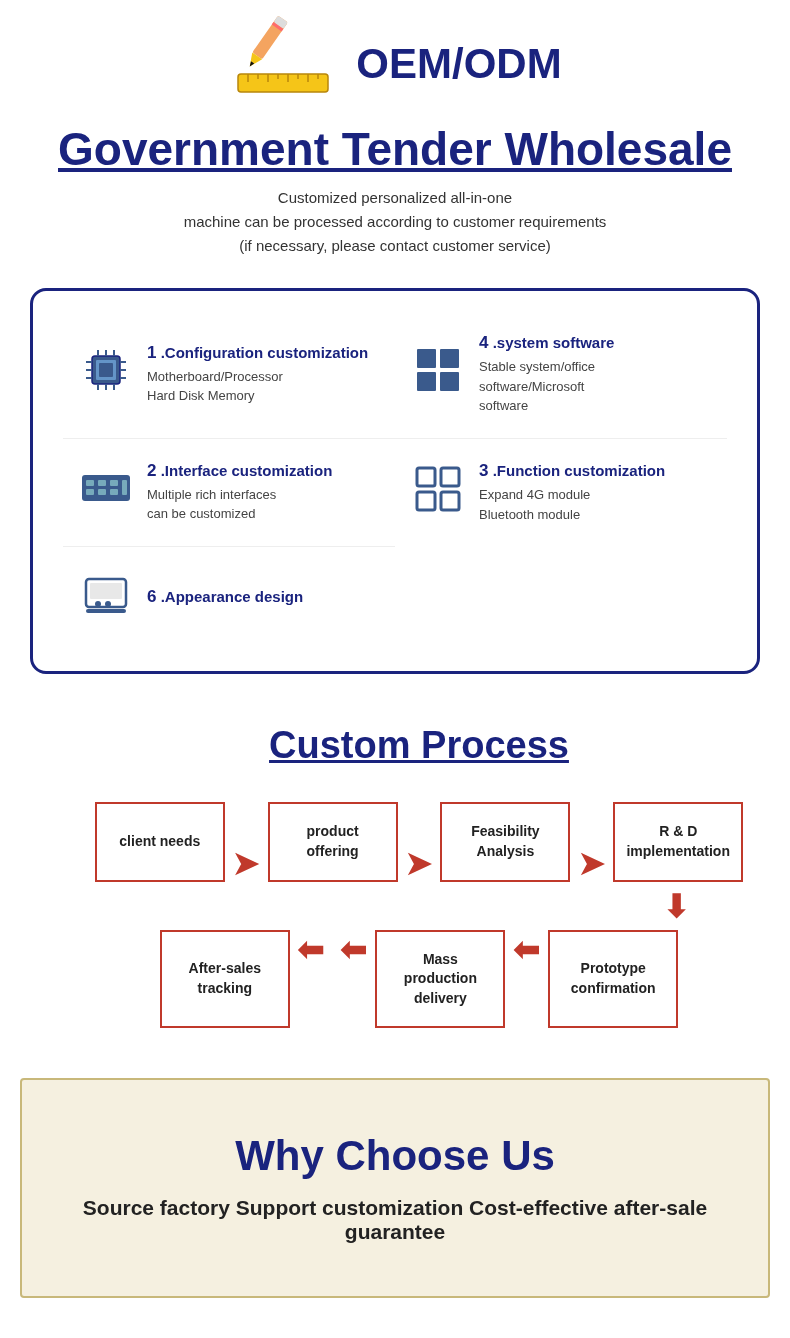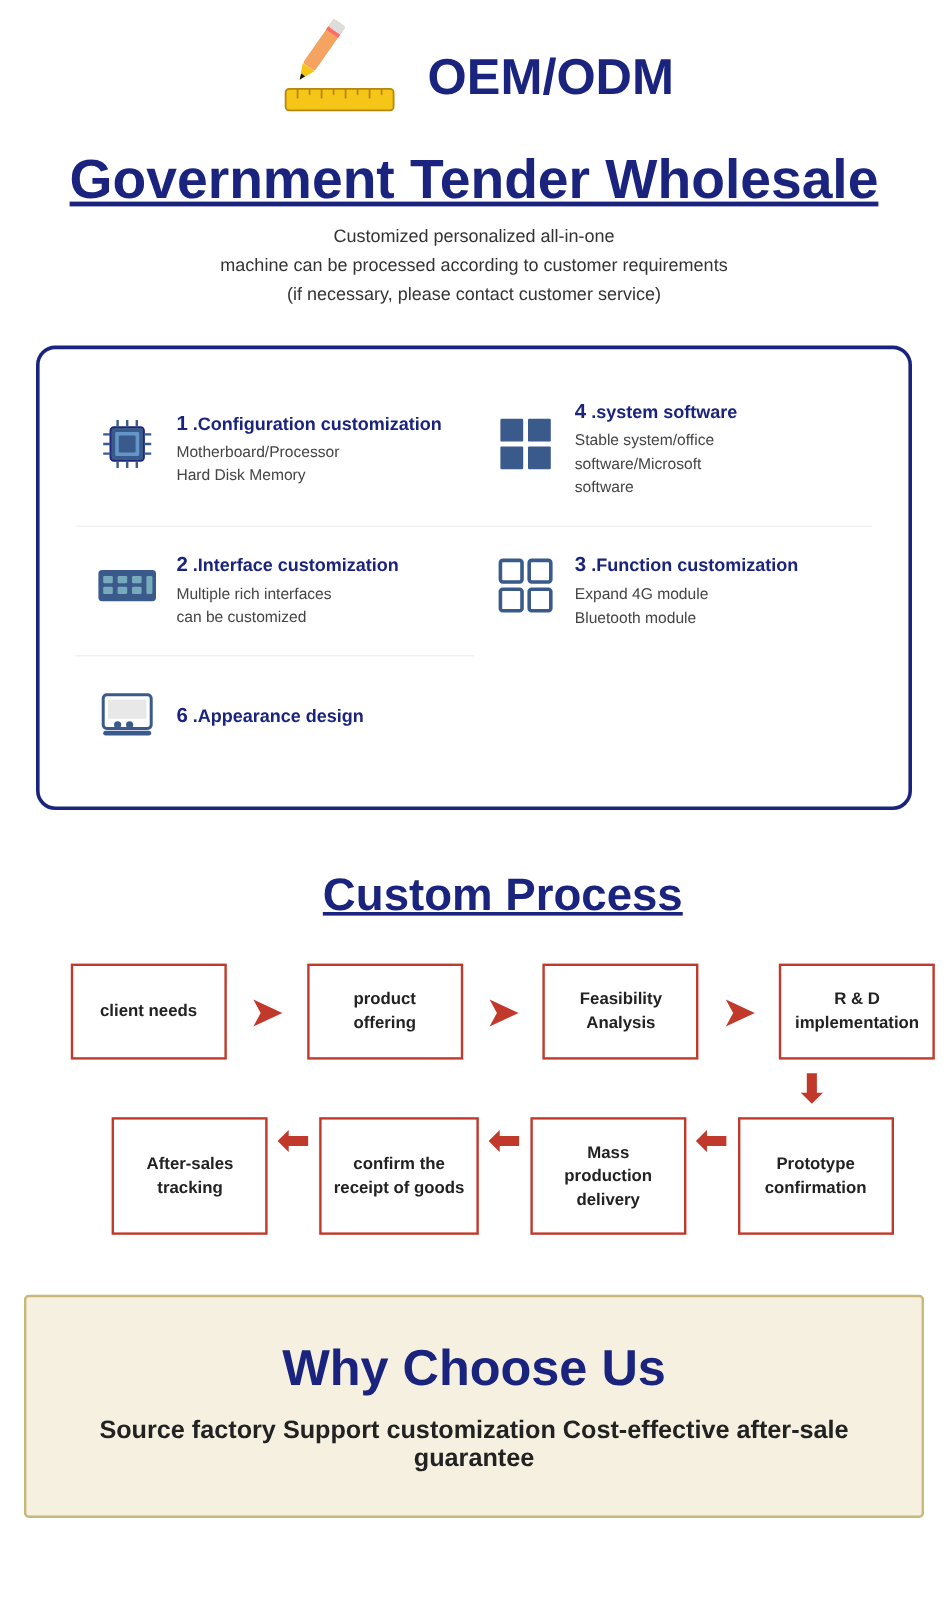--- a/index.html
+++ b/index.html
@@ -109,23 +109,23 @@
       font-size: 38px;
       font-weight: 900;
       color: #1a237e;
       margin-bottom: 35px;
       text-decoration: underline;
       text-decoration-color: #1a237e;
     }
 
     .process-row {
       display: flex;
-      align-items: center;
+      align-items: flex-end;
       justify-content: center;
-      gap: 12px;
+      gap: 0;
       margin-bottom: 0;
     }
     .process-box {
       border: 2px solid #c0392b;
       padding: 18px 10px;
       min-width: 130px;
       min-height: 80px;
       display: flex;
       align-items: center;
       justify-content: center;
@@ -157,21 +157,21 @@
       color: #c0392b;
       font-size: 32px;
       font-weight: 900;
     }
 
     
     .why-section {
       margin: 30px 20px 20px;
       border: 2px solid #c8b87a;
       background: #f5f0e0;
-      padding: 35px 30px;
+      padding: 52px 30px;
       text-align: center;
       border-radius: 4px;
     }
     .why-title {
       font-size: 42px;
       font-weight: 900;
       color: #1a237e;
       margin-bottom: 16px;
     }
     .why-sub {
@@ -330,21 +330,20 @@
     <div class="process-box">R &amp; D<br>implementation</div>
   </div>
 
   <div class="arrow-down-container">
     <div class="arrow-down">⬇</div>
   </div>
 
   <div class="process-last-row">
     <div class="process-box">After-sales<br>tracking</div>
     <div class="arrow-left">⬅</div>
-    <div class="process-box">confirm the<br>receipt of goods</div>
     <div class="arrow-left">⬅</div>
     <div class="process-box">Mass<br>production<br>delivery</div>
     <div class="arrow-left">⬅</div>
     <div class="process-box">Prototype<br>confirmation</div>
   </div>
 </div>
 
 <div class="why-section">
   <div class="why-title">Why Choose Us</div>
   <div class="why-sub">Source factory  Support customization  Cost-effective after-sale guarantee</div>

